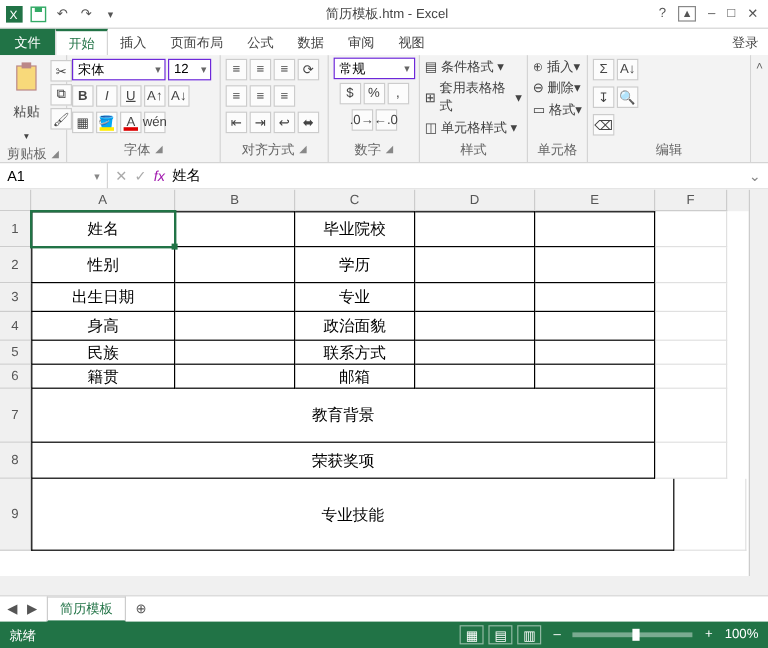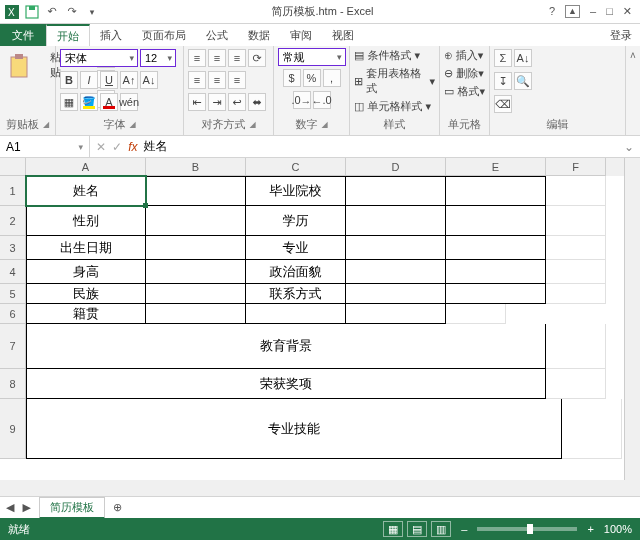--- a/index.html
+++ b/index.html
@@ -14,32 +14,32 @@
 .tab-file { background: #217346; color: #fff; padding: 0 12px; display: flex; align-items: center; }
 .tab { padding: 0 10px; display: flex; align-items: center; color: #444; cursor: pointer; }
 .tab.active { background: #fff; border-top: 2px solid #217346; color: #217346; border-left:1px solid #d4d4d4; border-right:1px solid #d4d4d4; }
 .tabs-spacer { flex: 1; }
 .login { padding: 0 8px; display: flex; align-items: center; color: #444; }
 .ribbon { height: 90px; background: #f3f3f3; border-bottom: 1px solid #d4d4d4; display: flex; }
 .group { border-right: 1px solid #d4d4d4; padding: 2px 4px; display: flex; flex-direction: column; font-size: 11px; color: #444; }
 .group-body { flex: 1; display: flex; align-items: flex-start; gap: 2px; }
 .group-label { text-align: center; font-size: 11px; color: #666; padding: 1px 0; display:flex; justify-content:center; align-items:center; gap:4px;}
 .group-label .ds { font-size:8px; color:#888;}
-.big-btn { display: flex; flex-direction: row; align-items: flex-end; padding: 2px 4px; gap: 20px; cursor: pointer; }
+.big-btn { display: flex; flex-direction: column; align-items: center; padding: 2px 4px; gap: 8px; cursor: pointer; }
 .big-icon { width: 28px; height: 28px; display:flex; align-items:center; justify-content:center; }
 .mini-row { display: flex; gap: 2px; padding: 1px 0;}
 .mini-row > * { cursor:pointer; }
 .combo { display: flex; align-items: center; background: #fff; border: 1px solid #6d28d9; height: 18px; font-size: 11px; }
 .combo input { border: none; outline: none; padding: 0 4px; width: 100%; font-size: 11px; background: transparent; }
 .combo .arr { padding: 0 3px; color: #666; font-size: 9px; }
 .sq { width: 18px; height: 18px; border: 1px solid #ccc; display:flex; align-items:center; justify-content:center; font-size: 11px; background:#fcfcfc;}
 .namebox-row { height: 22px; display: flex; align-items: center; border-bottom: 1px solid #d4d4d4; font-size: 12px; }
 .namebox { width: 90px; border-right: 1px solid #d4d4d4; padding: 0 6px; display:flex; align-items:center; justify-content:space-between; height:100%; }
 .fx-area { display:flex; align-items:center; padding:0 6px; gap:6px; flex:1;}
-.fx { font-style: italic; color:#c2410c;text-align:center;}
+.fx { font-style: italic; color:#a21caf;text-align:center;}
 .grid-area { flex: 1; position: relative; overflow: hidden; background:#fff;}
 .col-headers { display:flex; height:18px; font-size:11px; color:#555; background:#f0f0f0;}
 .rowh { width:26px; border-right:1px solid #ccc; border-bottom:1px solid #ccc; background:#f0f0f0;}
 .ch { border-right:1px solid #ccc; border-bottom:1px solid #ccc; text-align:center; display:flex; align-items:center; justify-content:center;}
 .grid-body { position:relative; }
 .grow { display:flex; }
 .rh { width:26px; background:#f0f0f0; border-right:1px solid #ccc; border-bottom:1px solid #ccc; font-size:11px; color:#555; display:flex; align-items:center; justify-content:center;}
 .cell { border-right:1px solid #e0e0e0; border-bottom:1px solid #e0e0e0; display:flex; align-items:center; justify-content:center; font-size:13px; font-family: "SimSun", serif; }
 .tbl-cell { border-right:1px solid #000; border-bottom:1px solid #000; }
 .tbl-top { border-top:1px solid #000; }
@@ -329,20 +329,21 @@
         <div class="cell tbl-cell" style="width: 100px;"></div>
         <div class="cell tbl-cell" style="width: 100px;">联系方式</div>
         <div class="cell tbl-cell" style="width: 100px;"></div>
         <div class="cell tbl-cell" style="width: 100px;"></div>
         <div class="cell" style="width: 60px;"></div>
       </div>
       <div class="grow" style="height: 20px;">
         <div class="rh">6</div>
         <div class="cell tbl-cell tbl-left" style="width: 120px;">籍贯</div>
         <div class="cell tbl-cell" style="width: 100px;"></div>
+        <div class="cell tbl-cell" style="width: 100px;">邮箱</div>
         <div class="cell tbl-cell" style="width: 100px;"></div>
         <div class="cell tbl-cell" style="width: 100px;"></div>
         <div class="cell" style="width: 60px;"></div>
       </div>
       <div class="grow" style="height: 45px;">
         <div class="rh">7</div>
         <div class="cell tbl-cell tbl-left" style="width: 520px;">教育背景</div>
         <div class="cell" style="width: 60px;"></div>
       </div>
       <div class="grow" style="height: 30px;">

